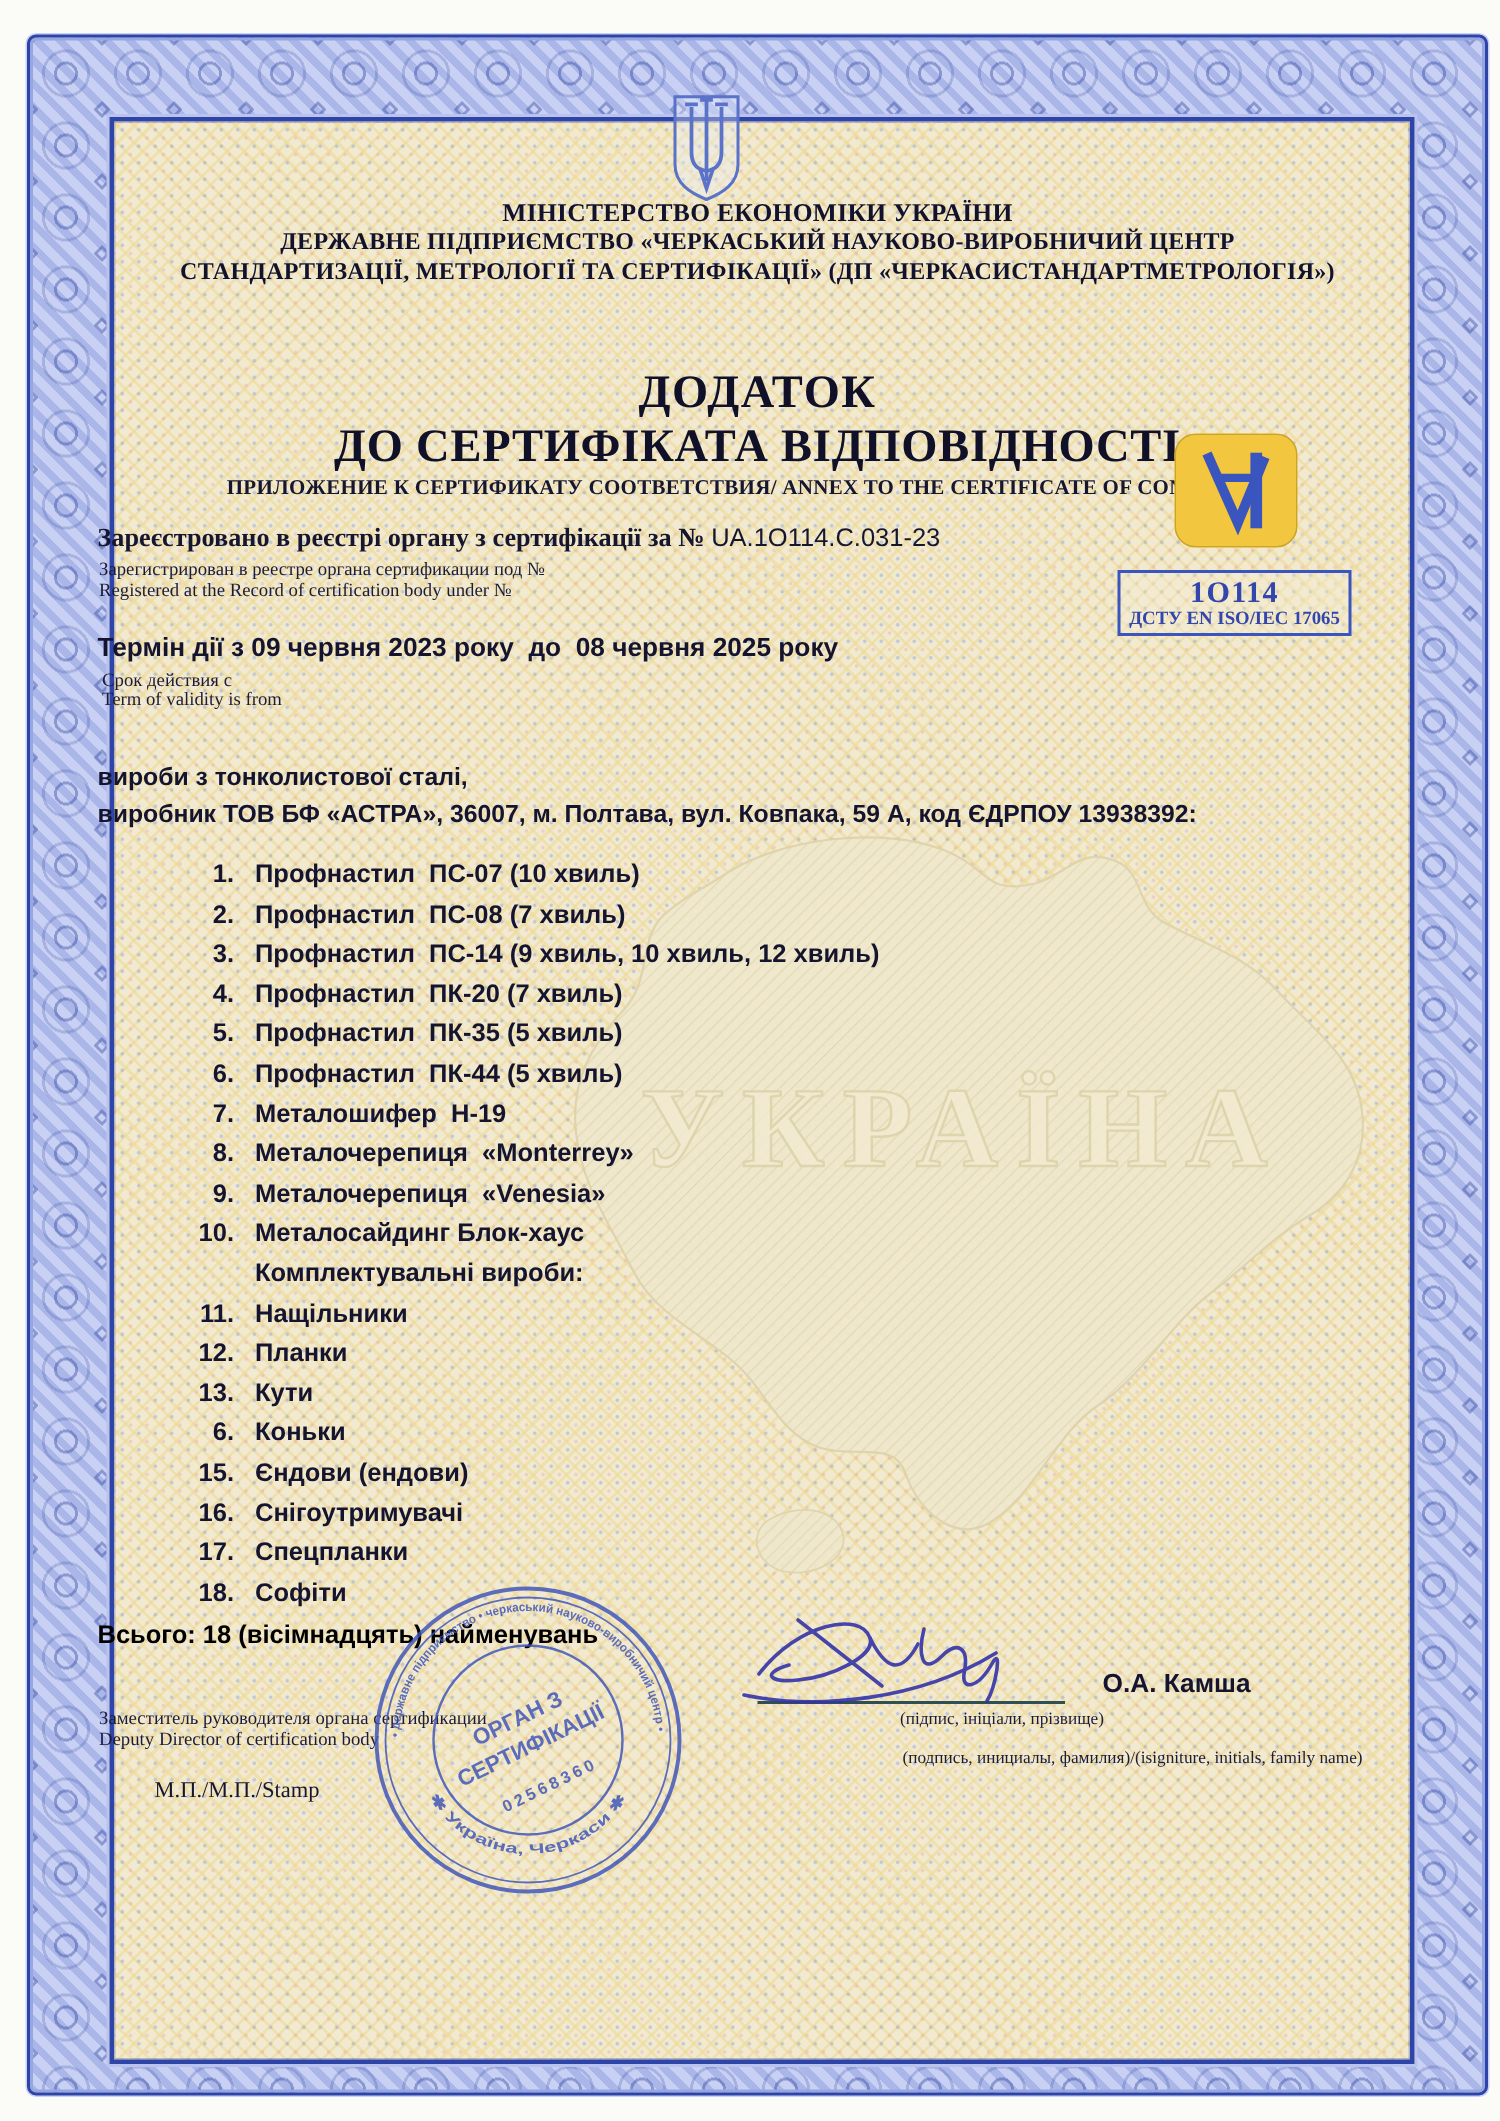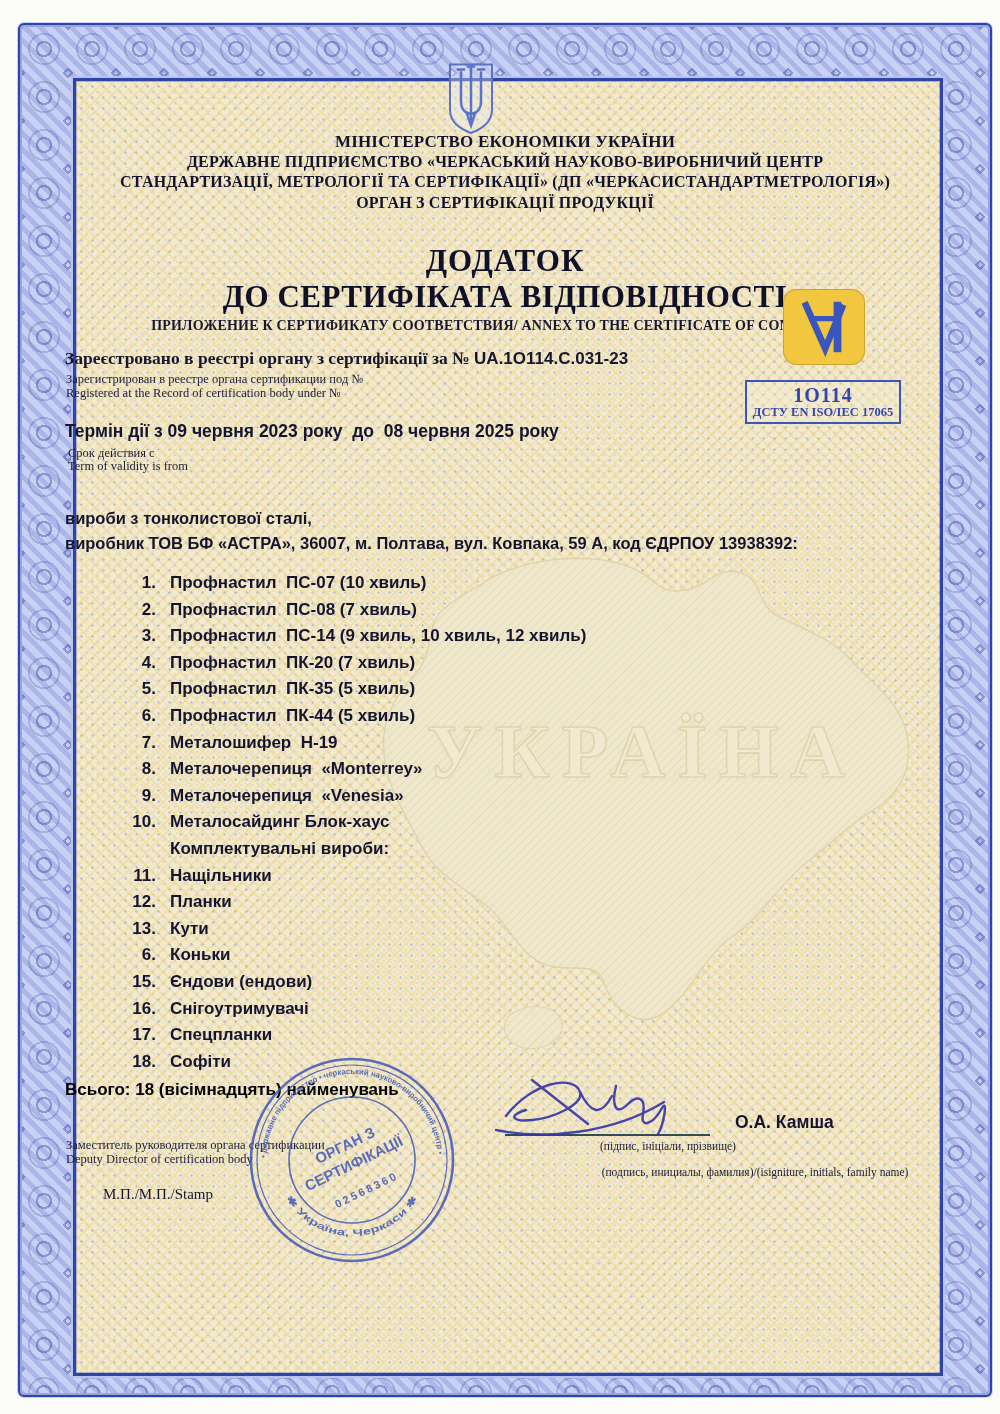--- a/index.html
+++ b/index.html
@@ -51,21 +51,21 @@
   .pre{white-space:pre;}
   .hdr{font-size:16px;letter-spacing:.2px;color:#12122c;}
   .hdr1{top:132px;font-size:17px;}
   .hdr2{top:153px;}
   .hdr3{top:173px;}
   .hdr4{top:194px;}
   .title1{top:243px;font-size:31px;letter-spacing:1px;color:#101028;}
   .title2{top:279px;font-size:31px;letter-spacing:.5px;color:#101028;}
   .title3{top:318px;font-size:14px;letter-spacing:.2px;}
   .reg1{left:65px;top:348px;font-size:17.5px;}
-  .reg-num{font-family:"Liberation Sans",sans-serif;font-weight:bold;font-size:17px;text-align:center;}
+  .reg-num{font-family:"Liberation Sans",sans-serif;font-weight:normal;font-size:17px;text-align:center;}
   .small-sub{font-size:12.5px;color:#1c1c38;}
   .reg2{left:66px;top:372px;}
   .reg3{left:66px;top:386px;}
   .term1{left:65px;top:421px;font-size:17.5px;color:#14142e;}
   .term2{left:68px;top:446px;}
   .term3{left:68px;top:459px;}
   .prod{font-size:16.5px;color:#14142e;}
   .prod1{left:65px;top:509px;}
   .prod2{left:65px;top:534px;}
   .list{position:absolute;left:110px;top:573px;}
@@ -123,21 +123,20 @@
       <path d="M30 24 V82 C30 98 38 104 46 106"></path>
       <path d="M70 24 V82 C70 98 62 104 54 106"></path>
       <path d="M24 18 H36 M64 18 H76 M44 12 H56"></path>
       <path d="M42 106 L50 130 L58 106"></path>
     </g>
   </svg>
 
   <div class="abs center serif-b hdr hdr2">ДЕРЖАВНЕ ПІДПРИЄМСТВО «ЧЕРКАСЬКИЙ НАУКОВО-ВИРОБНИЧИЙ ЦЕНТР</div>
   <div class="abs center serif-b hdr hdr1">МІНІСТЕРСТВО ЕКОНОМІКИ УКРАЇНИ</div>
   <div class="abs center serif-b hdr hdr3">СТАНДАРТИЗАЦІЇ, МЕТРОЛОГІЇ ТА СЕРТИФІКАЦІЇ» (ДП «ЧЕРКАСИСТАНДАРТМЕТРОЛОГІЯ»)</div>
-  <div class="abs center serif-b hdr hdr4">ОРГАН З СЕРТИФІКАЦІЇ ПРОДУКЦІЇ</div>
 
   <div class="abs center serif-b title1">ДОДАТОК</div>
   <div class="abs center serif-b title2">ДО СЕРТИФІКАТА ВІДПОВІДНОСТІ</div>
   <div class="abs center serif-b title3">ПРИЛОЖЕНИЕ К СЕРТИФИКАТУ СООТВЕТСТВИЯ/ ANNEX TO THE CERTIFICATE OF CONFORMITY</div>
 
   <div class="abs mark-logo">
     <svg width="62" height="60" viewBox="0 0 100 100">
       <g stroke="#3a55bd" fill="none" stroke-linecap="square">
         <path d="M20 14 L52 86 L80 18" stroke-width="11"></path>
         <path d="M30 36 H74" stroke-width="9"></path>

